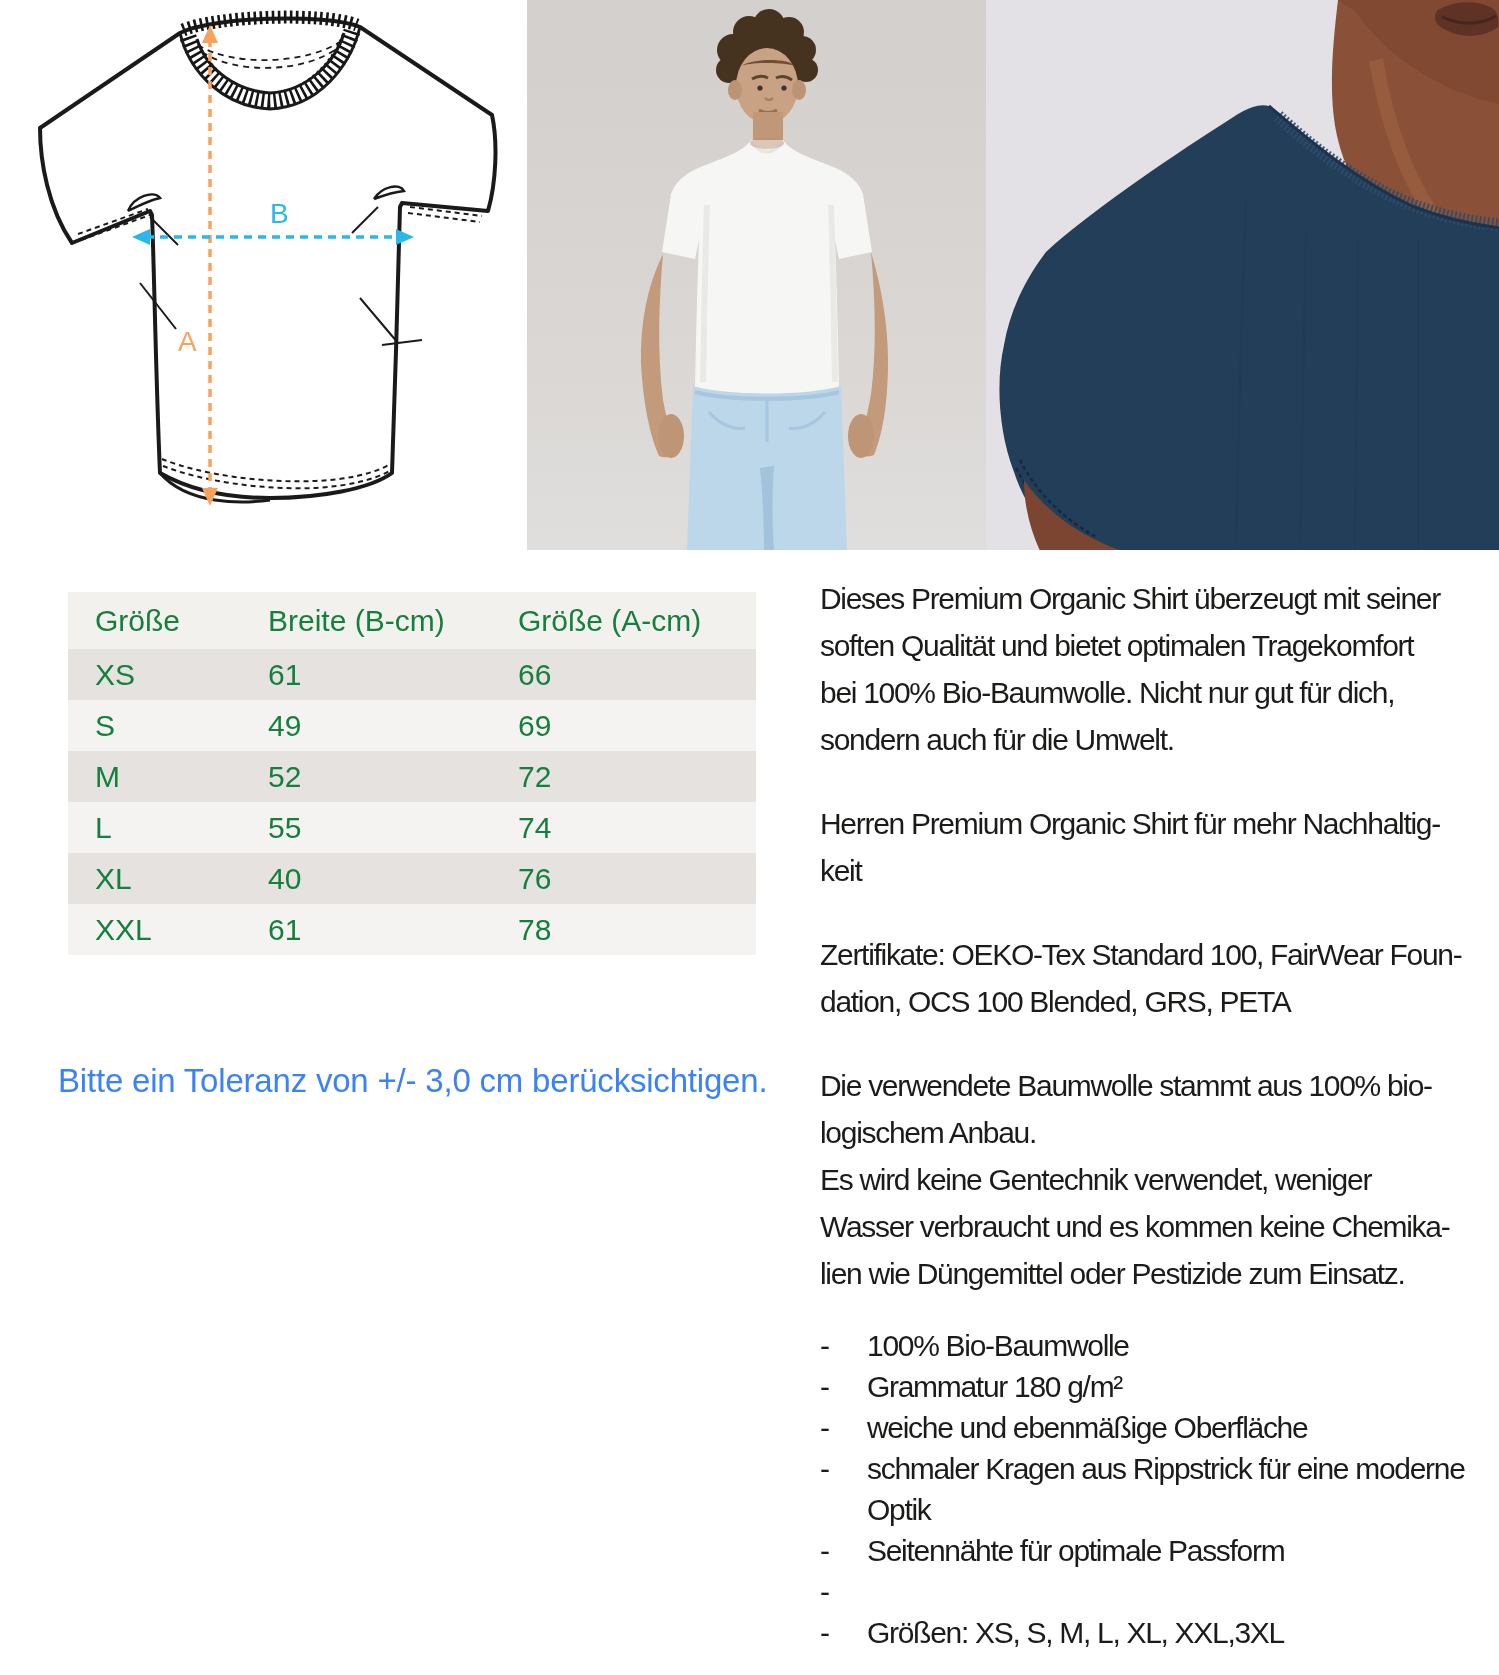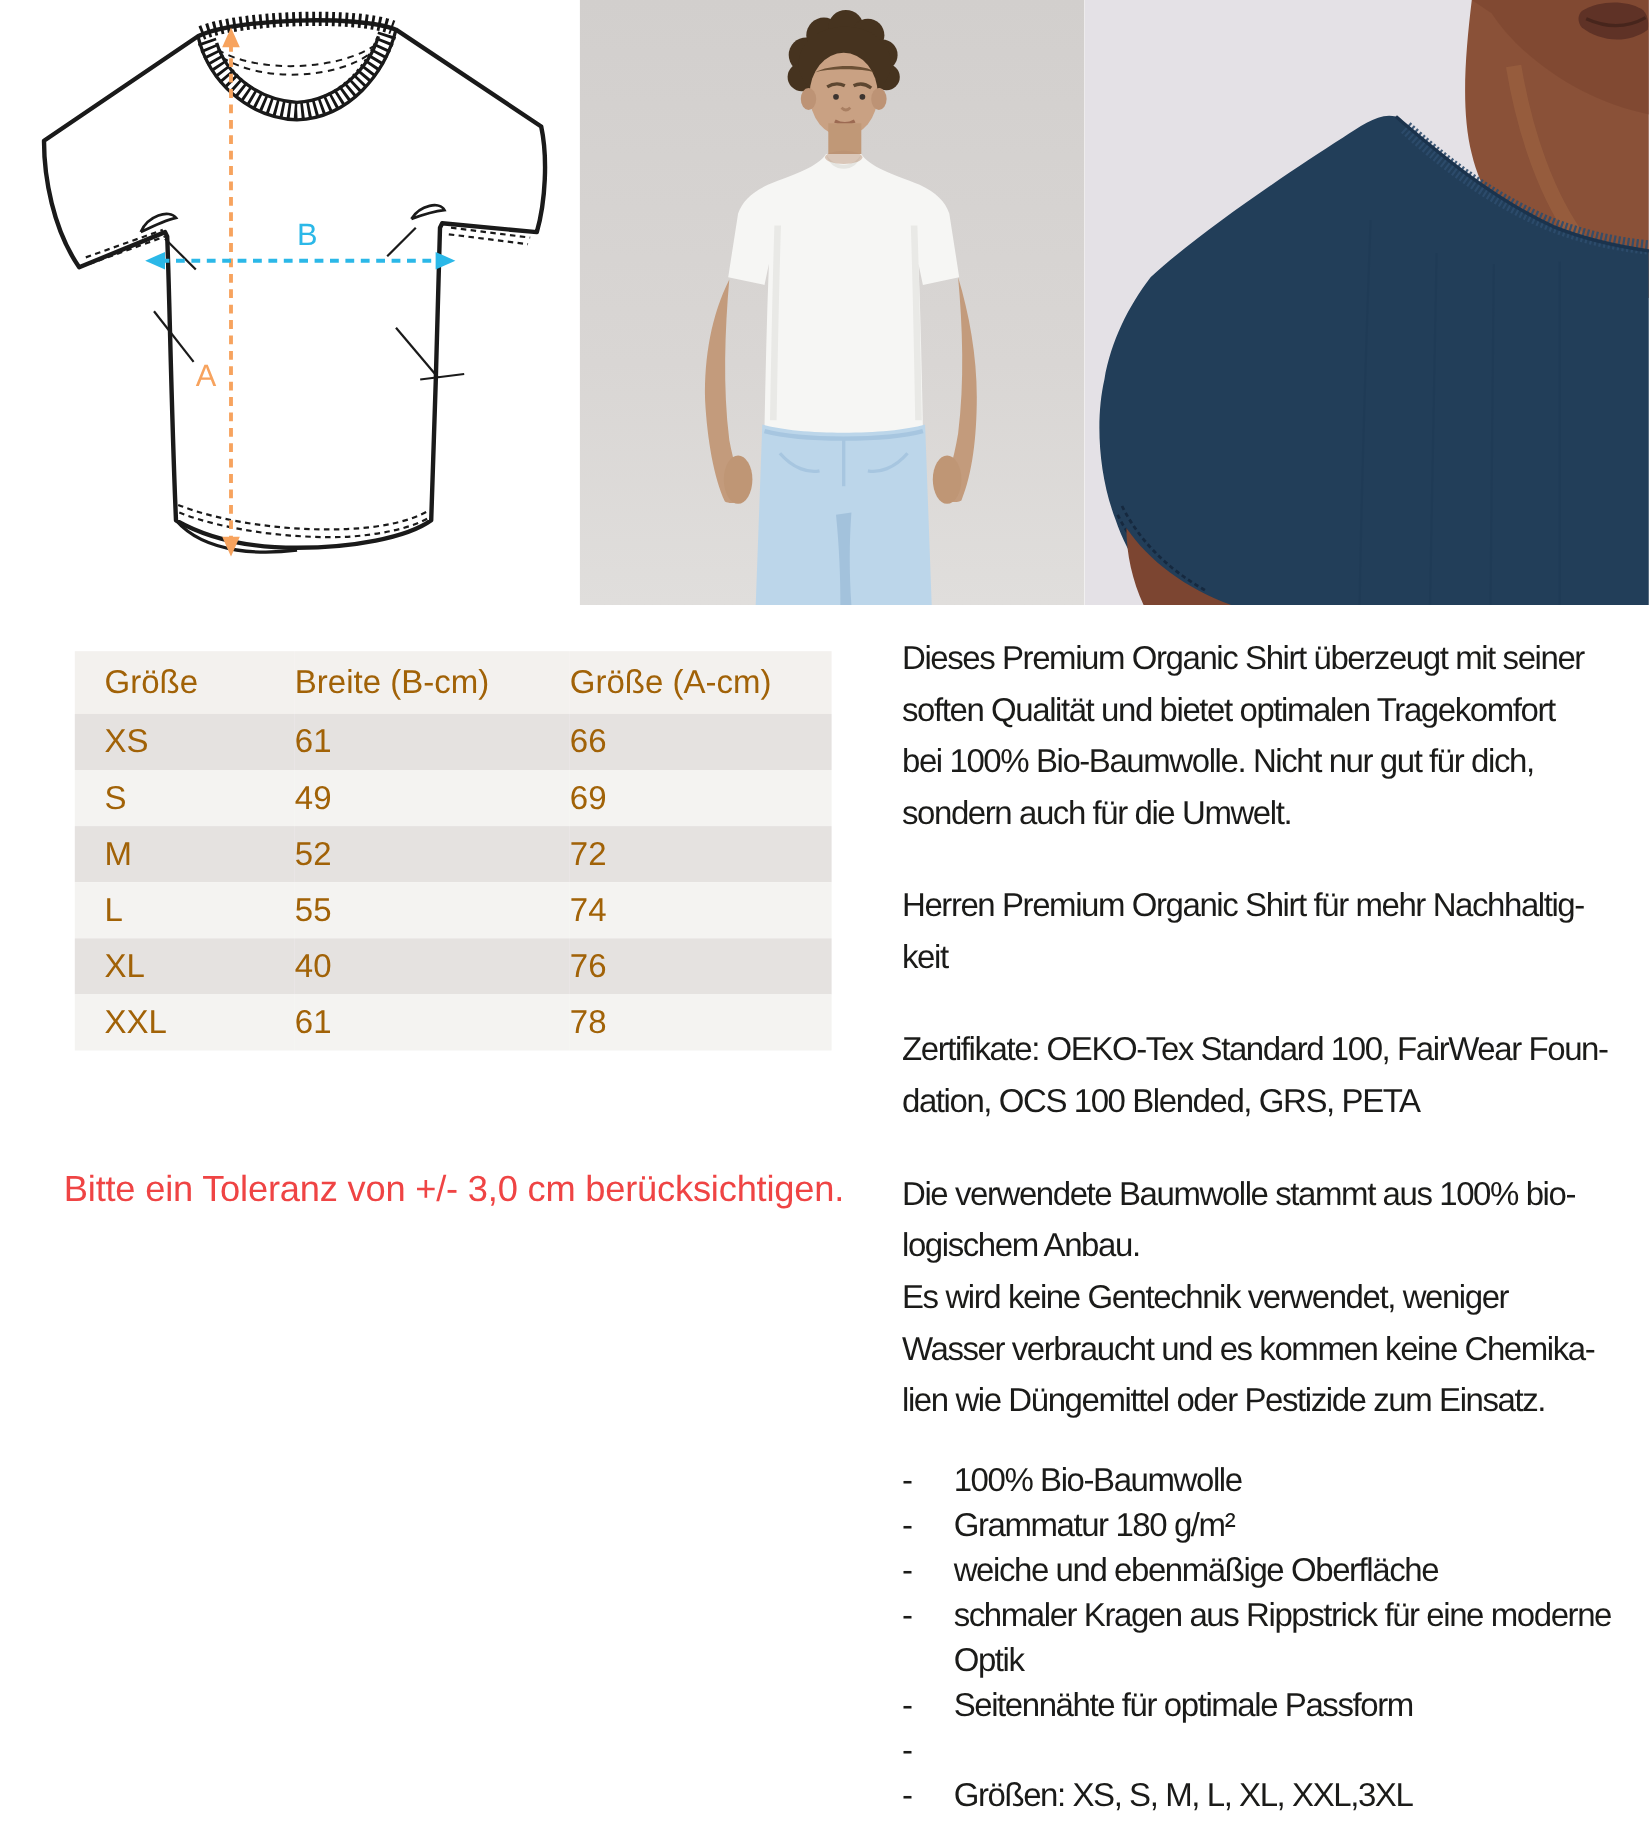--- a/index.html
+++ b/index.html
@@ -6,30 +6,30 @@
   body{width:1499px;height:1675px;position:relative;background:#ffffff;overflow:hidden;
        font-family:"Liberation Sans",sans-serif;}
   .abs{position:absolute;}
   
   #diagram{left:30px;top:3px;width:470px;height:510px;}
   #photo-model{left:527px;top:0;width:459px;height:550px;}
   #photo-detail{left:986px;top:0;width:513px;height:550px;}
   svg{display:block;}
   
   #size-table{left:68px;top:592px;width:688px;border-collapse:collapse;table-layout:fixed;
-              font-size:30px;color:#a16207;}
+              font-size:30px;color:#15803d;}
   #size-table th,#size-table td{font-weight:400;text-align:left;vertical-align:middle;padding:0;}
   #size-table col.c1{width:200px;} #size-table col.c2{width:250px;} #size-table col.c3{width:238px;}
   #size-table th{height:57px;background:#f3f1ee;}
   #size-table td{height:51px;}
   #size-table th:first-child,#size-table td:first-child{padding-left:27px;}
   #size-table tbody tr:nth-child(odd){background:#e5e2e0;}
   #size-table tbody tr:nth-child(even){background:#f4f3f1;}
   
-  #tolerance-note{left:58px;top:1062px;font-size:33px;color:#ef4444;letter-spacing:-0.2px;}
+  #tolerance-note{left:58px;top:1062px;font-size:33px;color:#3b82f6;letter-spacing:-0.2px;}
   
   #description{left:820px;top:575px;width:692px;color:#1b1b19;}
   .para{white-space:pre-line;font-size:30px;line-height:47px;letter-spacing:-1.3px;margin:0 0 37px 0;}
   .para:last-child{margin-bottom:28px;}
   .bullet{display:flex;font-size:30px;line-height:41px;letter-spacing:-1.3px;}
   .dash{width:34px;flex:none;}
   .btext{white-space:pre-line;margin-left:13px;}
 </style>
 </head>
 <body>

